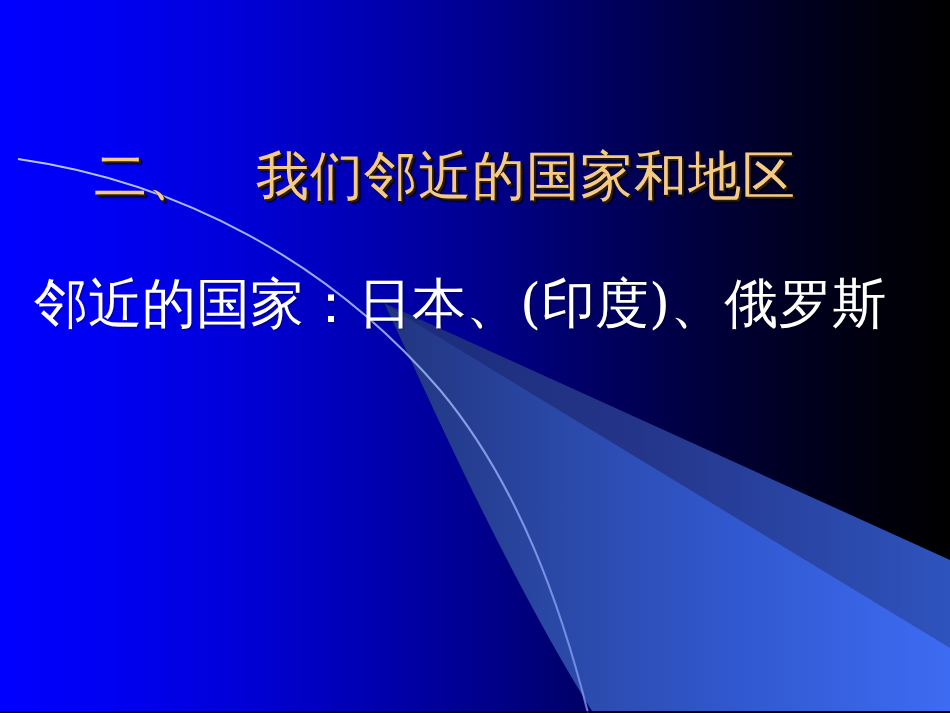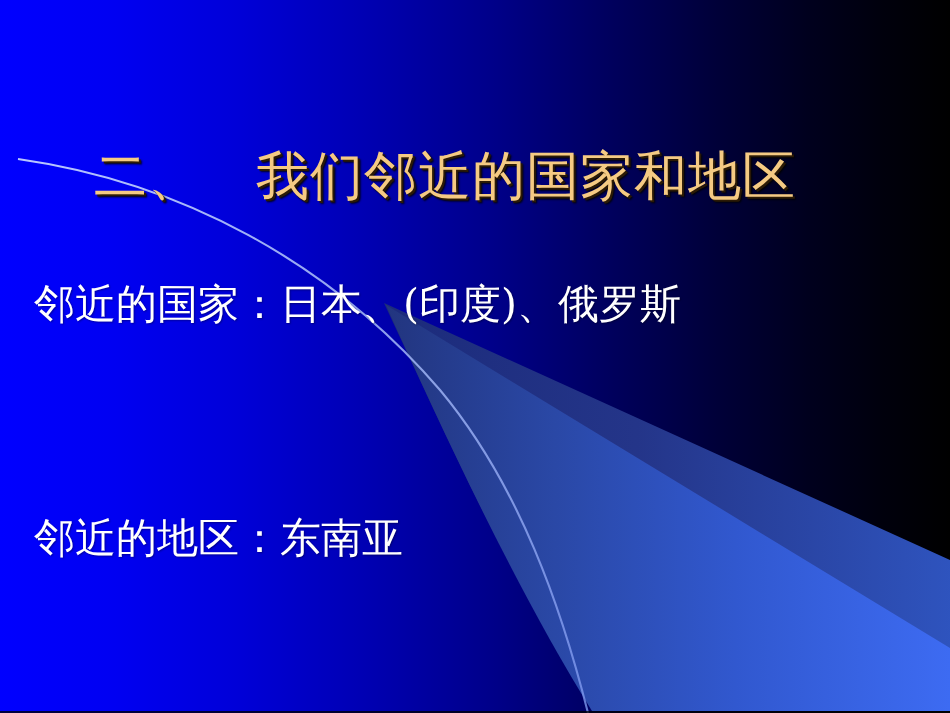--- a/index.html
+++ b/index.html
@@ -50,21 +50,21 @@
     text-shadow:
        2px 2px 0 #2b1a05,
        3px 3px 0 #20130409,
        3px 3px 2px rgba(0,0,0,0.85);
   }
 
   .body-line {
     position: absolute;
     left: 34px;
     color: #ffffff;
-    font-size: 41px;
+    font-size: 54px;
     line-height: 72px;
     white-space: pre-wrap;
     text-shadow: 1px 1px 2px rgba(0,0,0,0.35);
   }
   .body-line.l1 {
     top: 268px;
     width: 880px;
   }
   .body-line.l2 {
     top: 502px;
@@ -120,16 +120,15 @@
 
     <path d="M 18,159
              C 180,182 330,262 440,390
              C 520,486 562,610 588,713" fill="none" stroke="url(#arcGrad)" stroke-width="2.1"></path>
   </svg>
 
   <div class="title">二、　我们邻近的国家和地区</div>
 
   <div class="body-line l1">邻近的国家：日本、(印度)、俄罗斯</div>
 
-  <div class="body-line l2">邻近的地区：东南亚</div>
 
   <div class="bottom-rule"></div>
 </div>
 
 </body></html>

